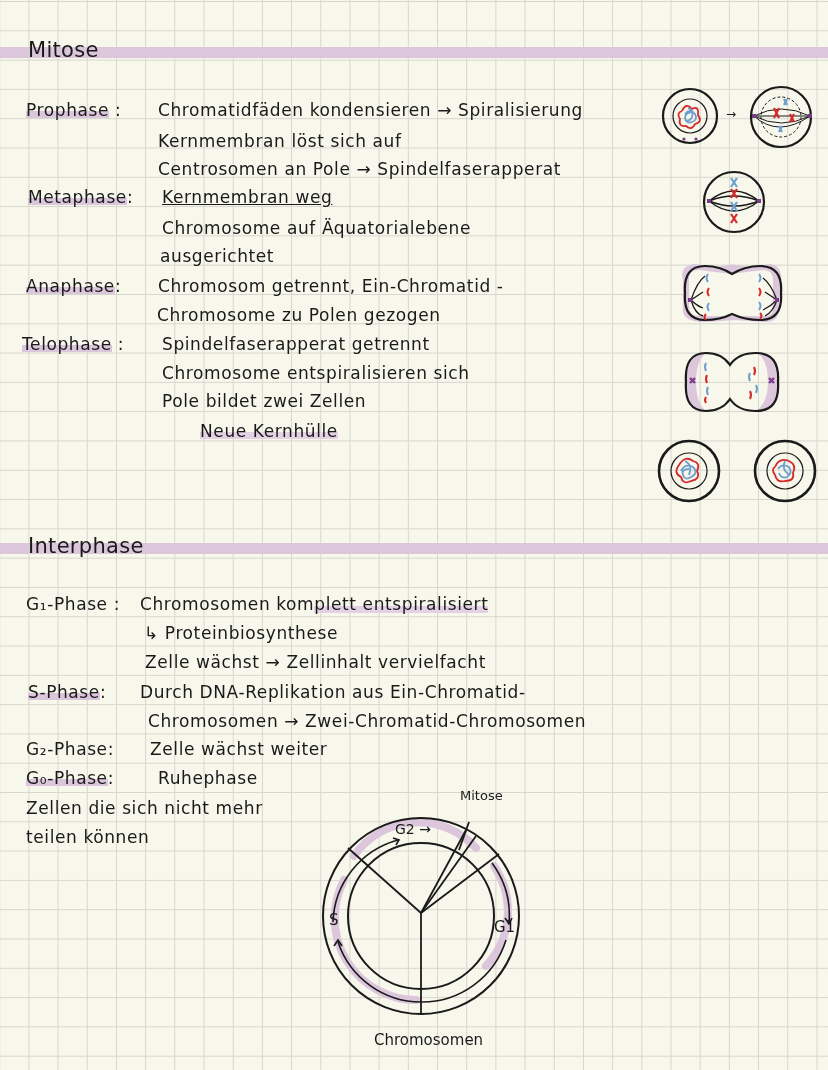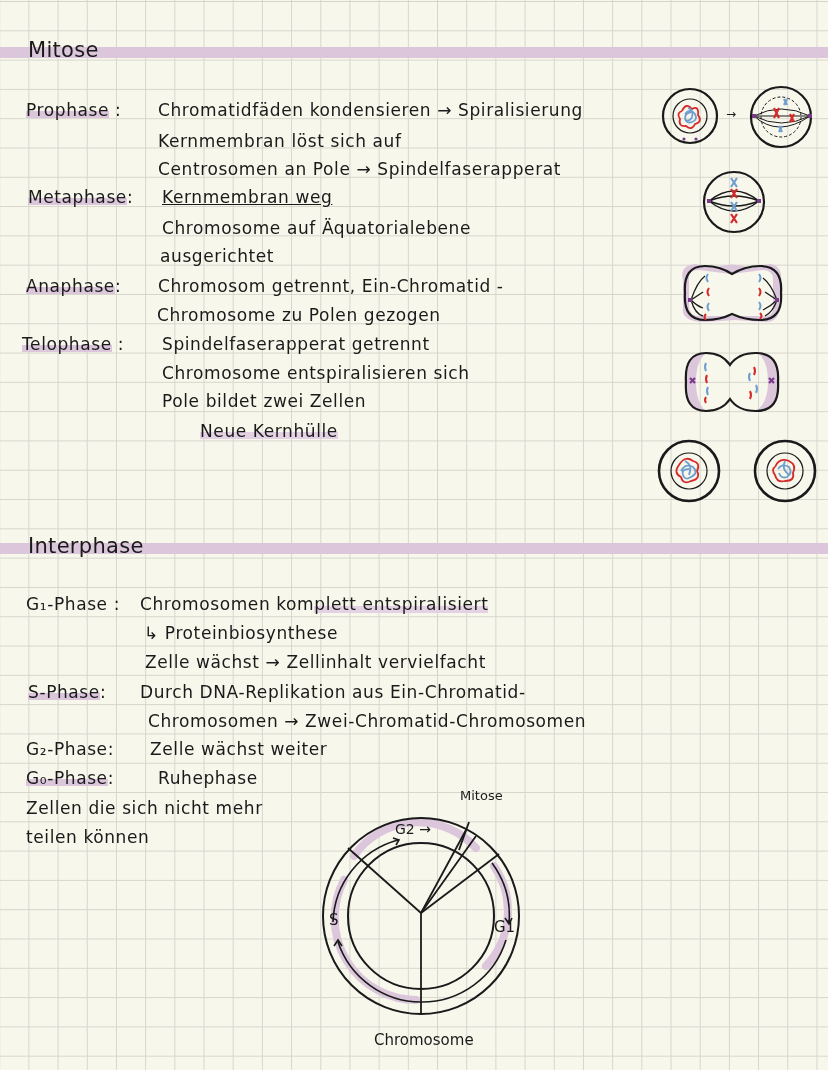--- a/index.html
+++ b/index.html
@@ -236,13 +236,13 @@
     <path d="M189 110 l4 6 3 -6"></path>
     <path d="M190 132 A88 88 0 0 1 105 194"></path>
     <path d="M105 194 A88 88 0 0 1 22 134"></path>
     <path d="M18 138 l4 -6 4 6"></path>
   </g>
 </svg>
 <div class="small" style="left:460px; top:789px; font-size:13px;">Mitose</div>
 <div class="small" style="left:395px; top:822px;">G2 →</div>
 <div class="small" style="left:329px; top:913px; font-size:15px;">S</div>
 <div class="small" style="left:494px; top:920px; font-size:15px;">G1</div>
-<div class="small" style="left:374px; top:1033px; font-size:15px;">Chromosome</div>
+<div class="small" style="left:374px; top:1033px; font-size:15px;">Chromosomen</div>
 
 </body></html>

